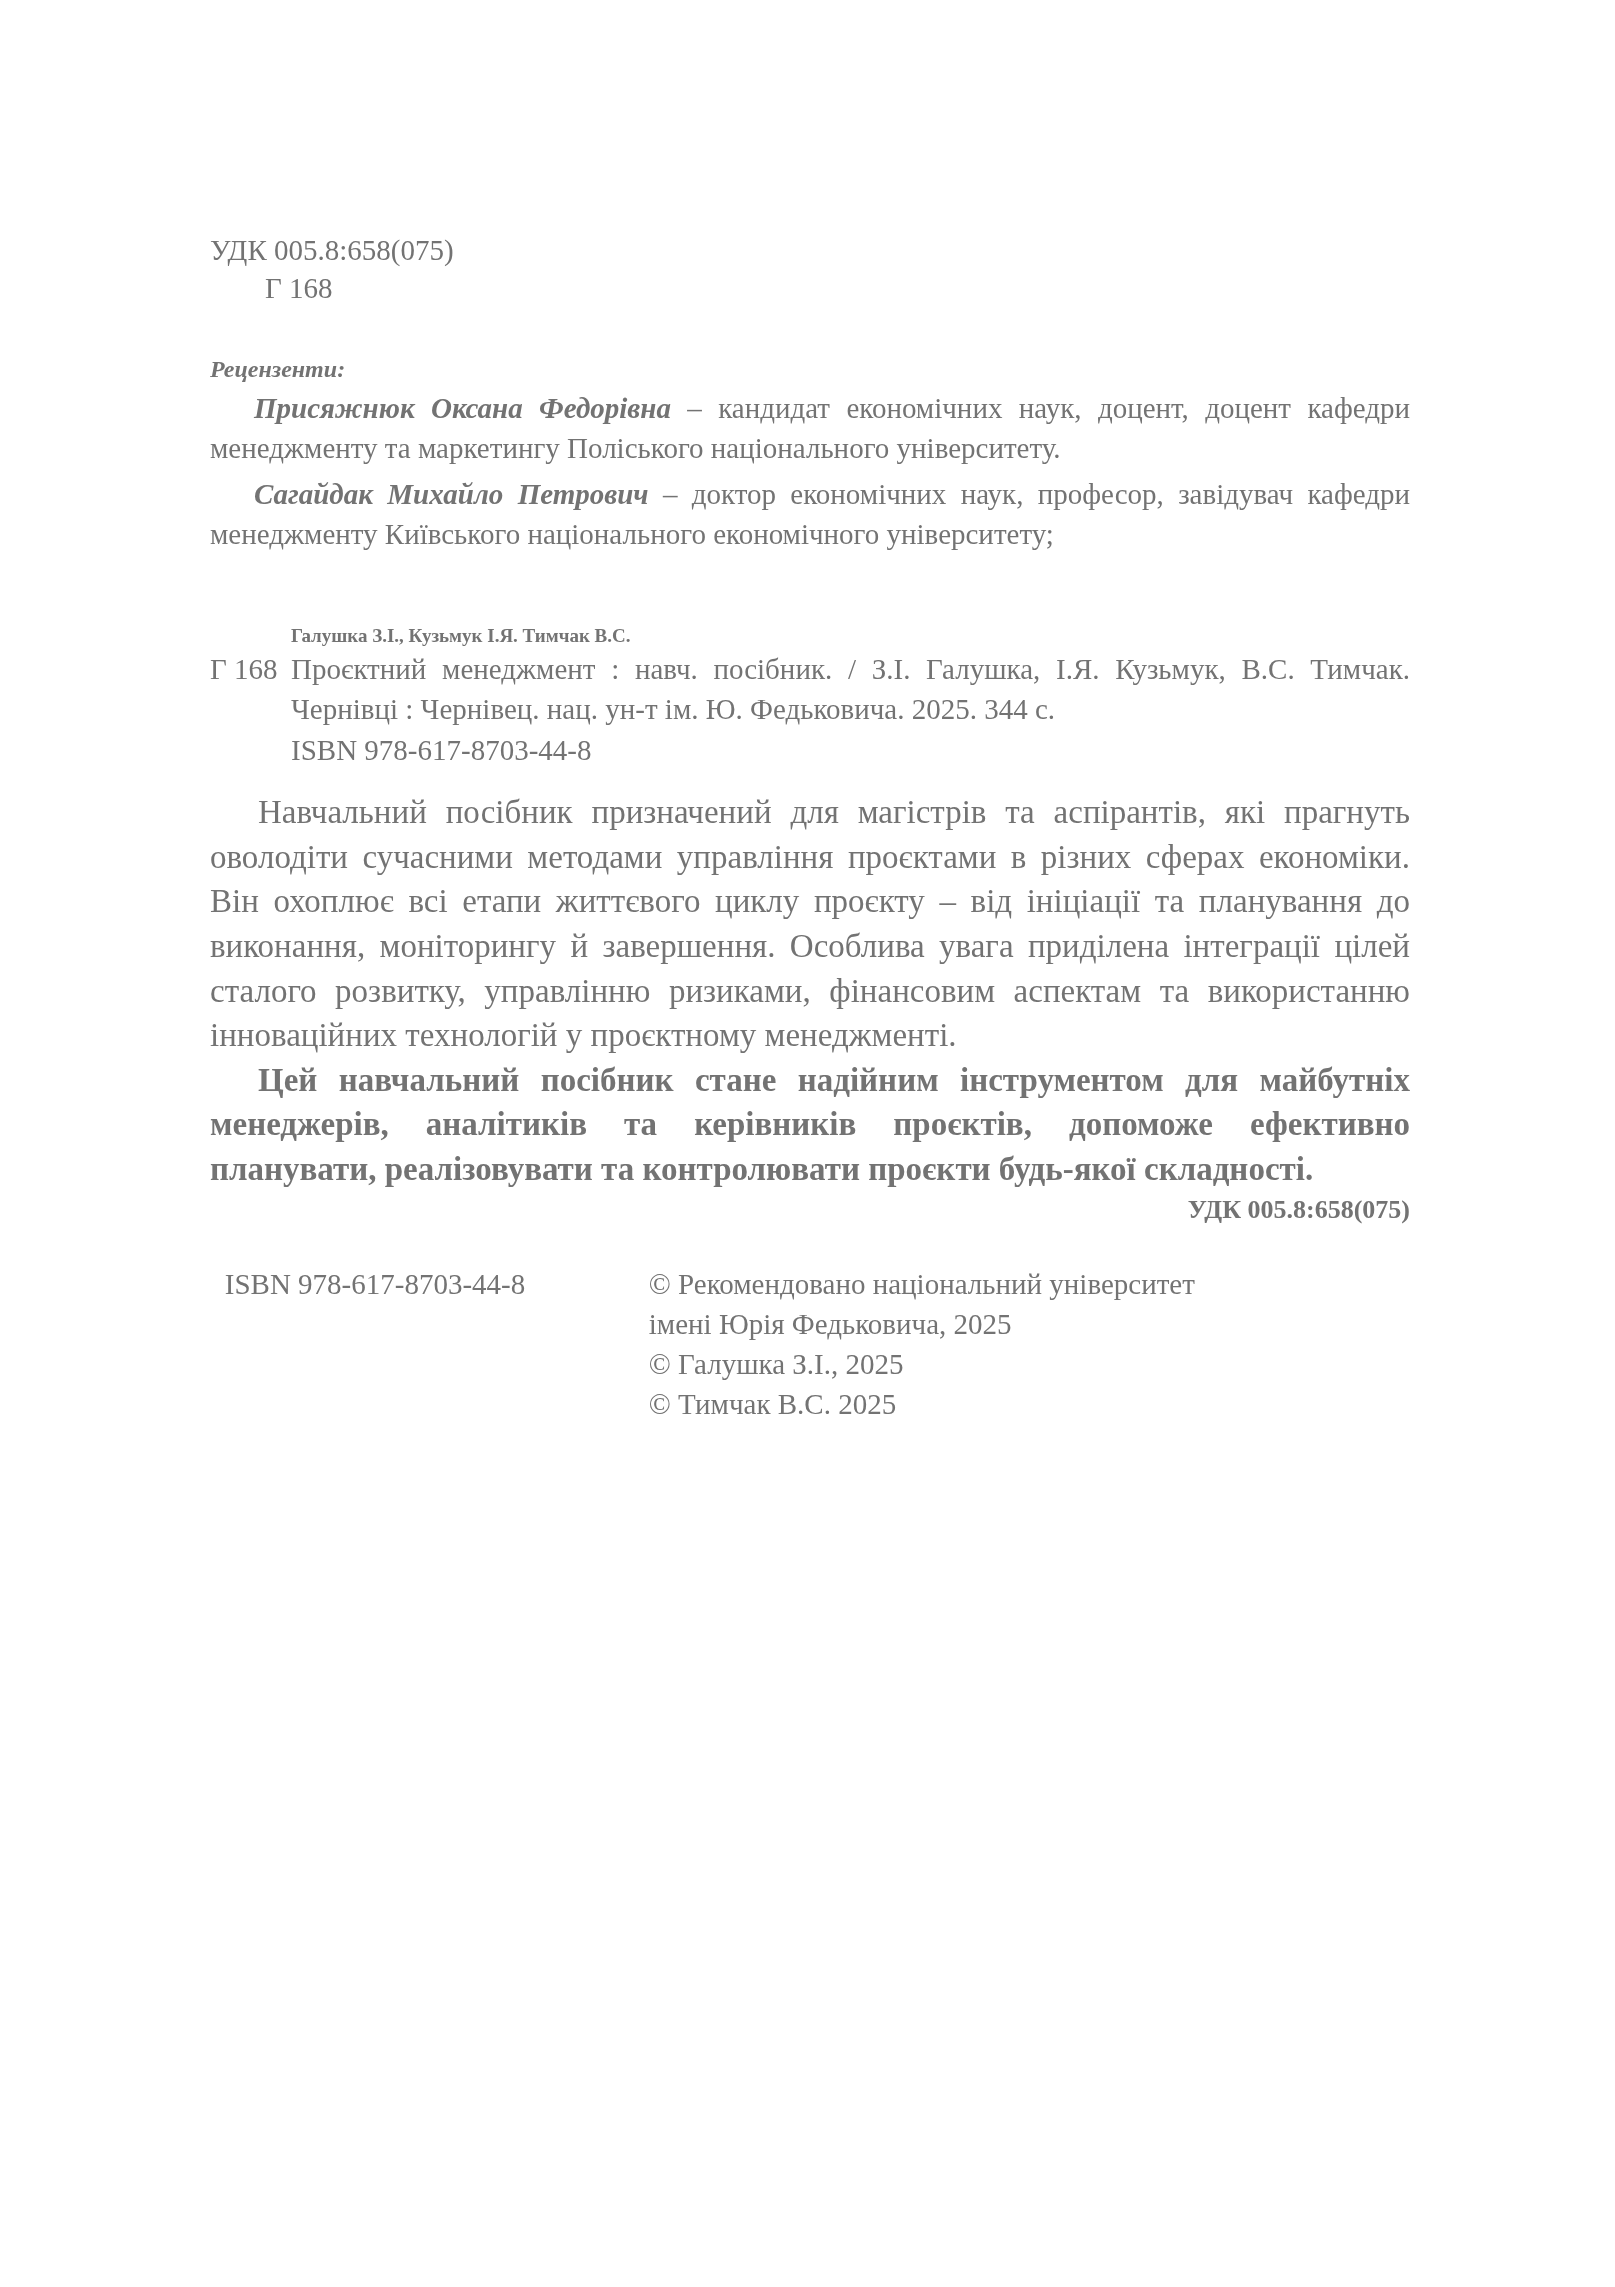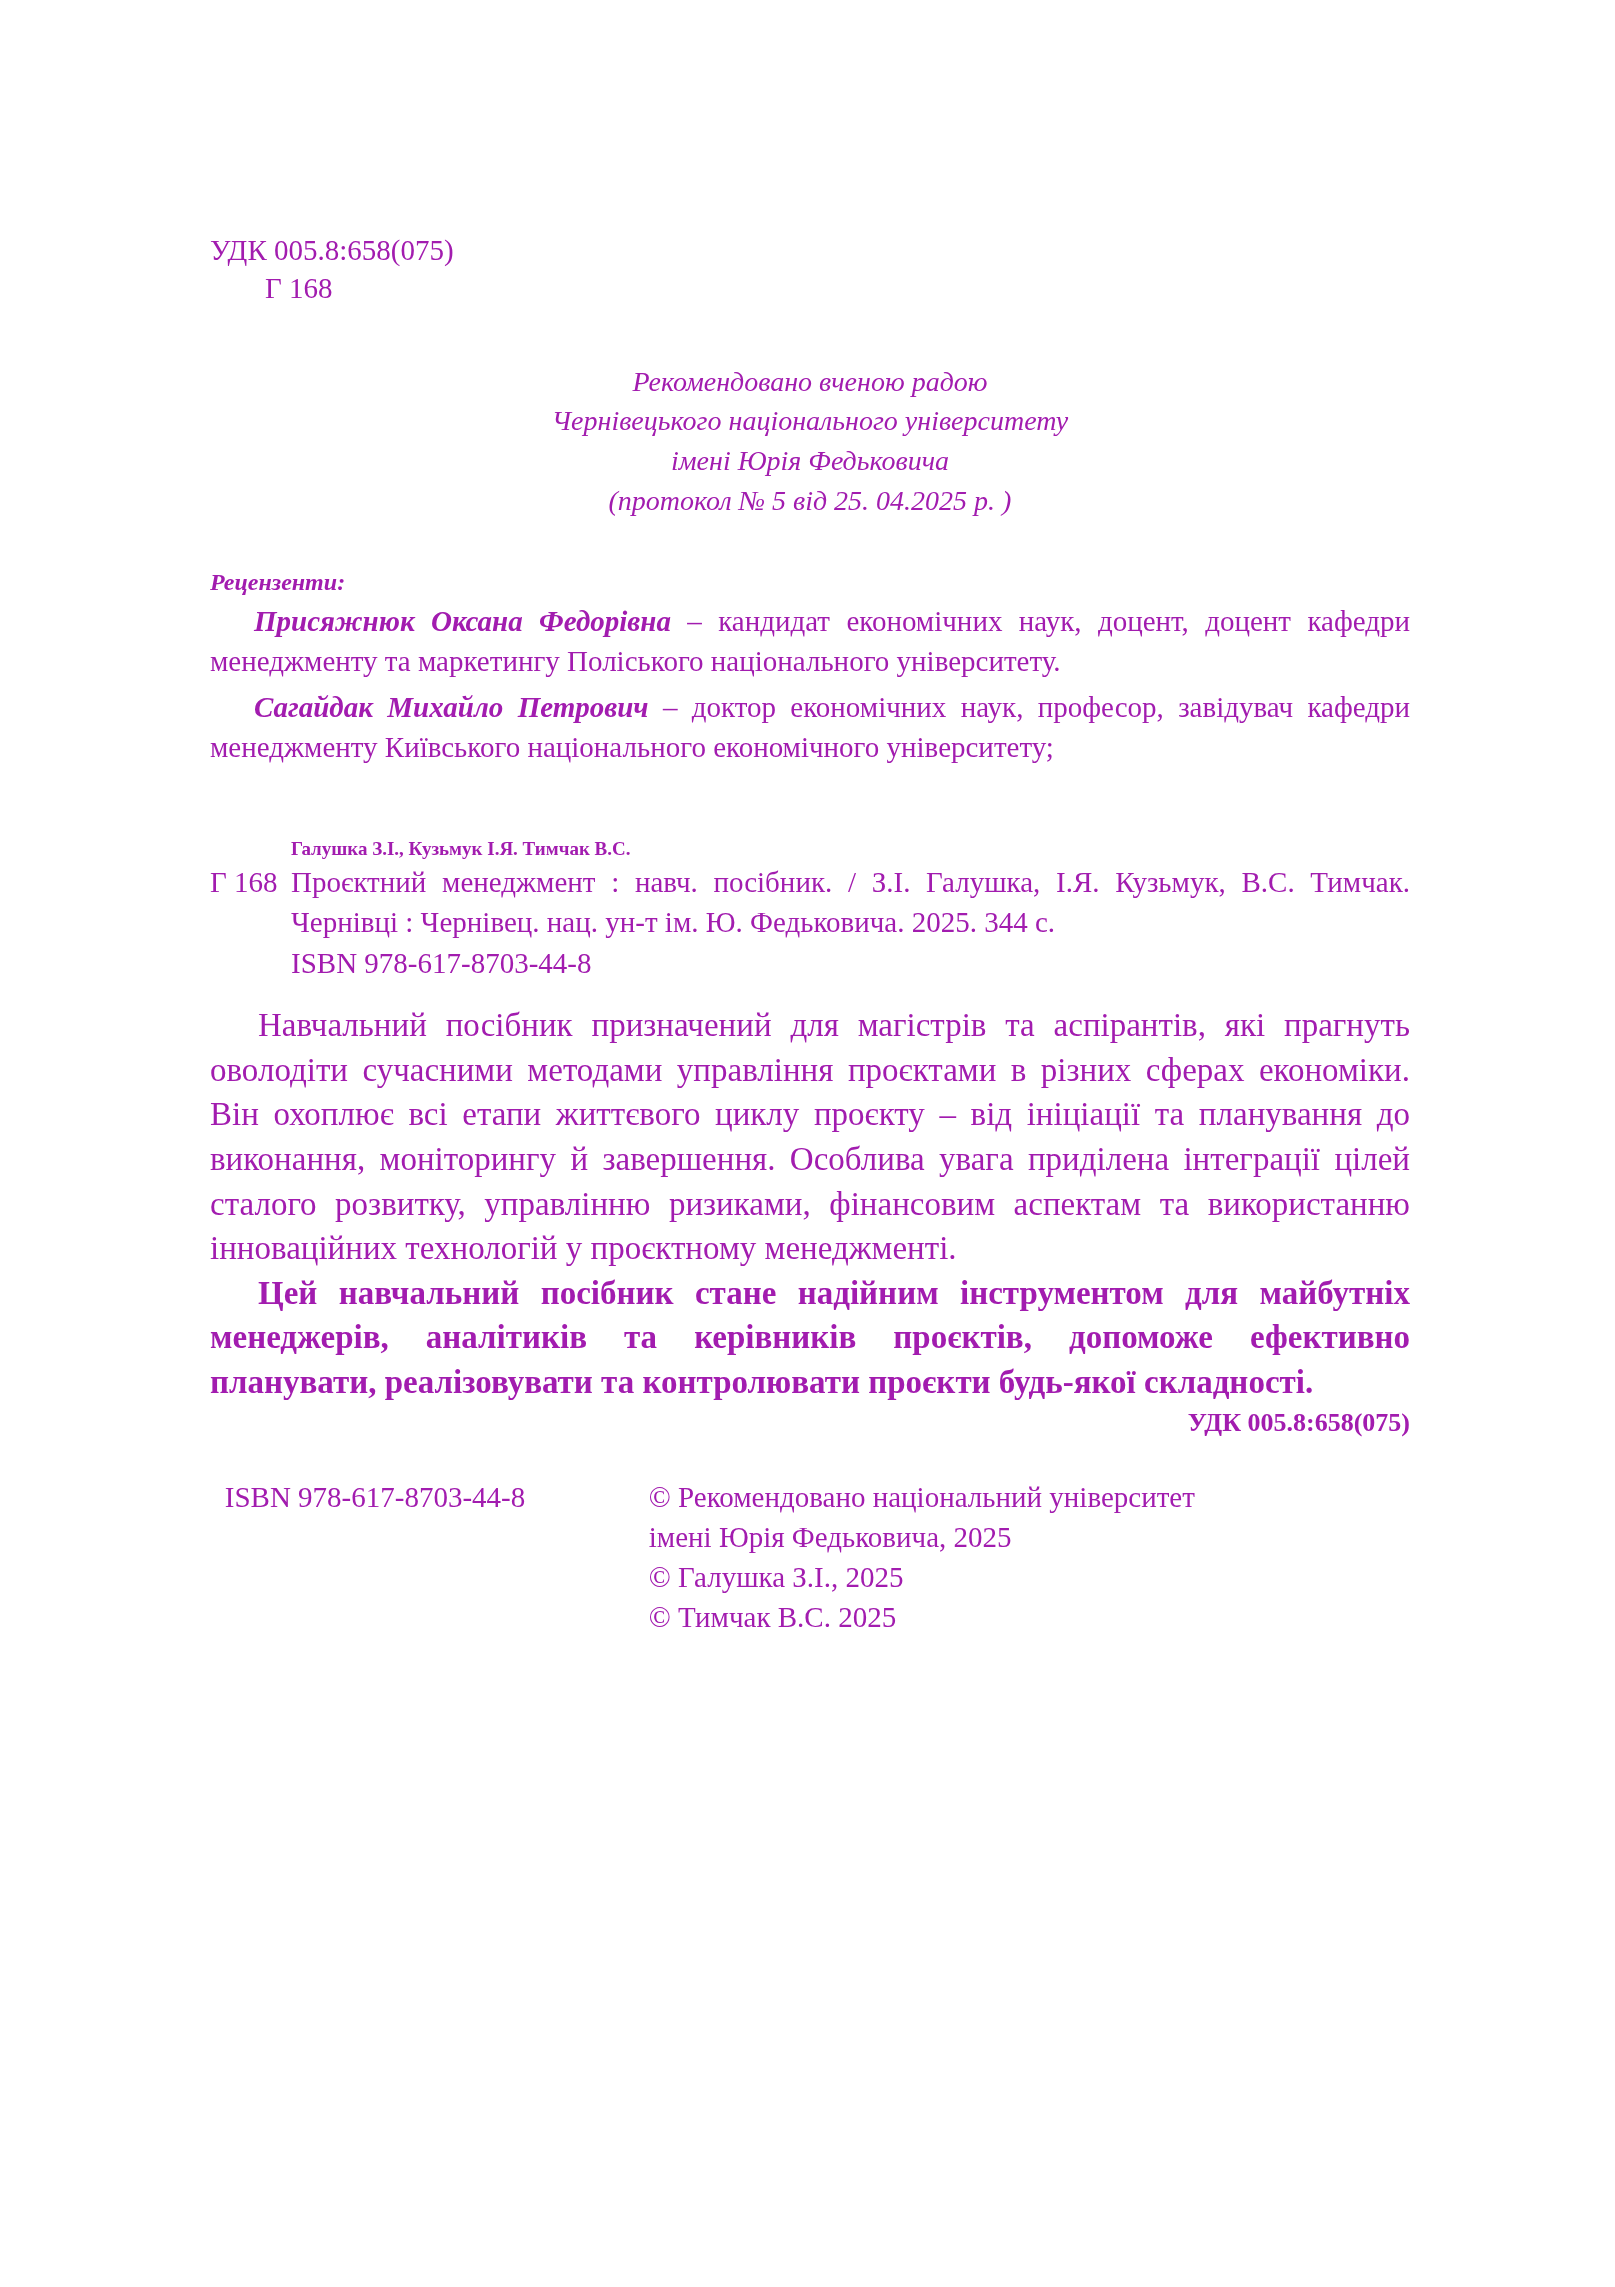--- a/index.html
+++ b/index.html
@@ -7,21 +7,21 @@
     padding: 0;
     background: #ffffff;
   }
   .page {
     position: relative;
     width: 1615px;
     height: 2288px;
     margin: 0 auto;
     background: #ffffff;
     font-family: "Liberation Serif", serif;
-    color: #a21caf;
+    color: #737373;
     box-sizing: border-box;
     padding: 0;
     overflow: hidden;
   }
   .content {
     position: absolute;
     left: 210px;
     top: 231px;
     width: 1200px;
   }
@@ -131,26 +131,20 @@
 </style>
 </head>
 <body>
 
 <div class="page">
   <div class="content">
 
     <div class="udk-line">УДК 005.8:658(075)</div>
     <div class="udk-sub">Г 168</div>
 
-    <div class="recommend">
-      <div>Рекомендовано вченою радою</div>
-      <div>Чернівецького національного університету</div>
-      <div>імені Юрія Федьковича</div>
-      <div>(протокол № 5 від 25. 04.2025 р. )</div>
-    </div>
 
     <div class="reviewers-title">Рецензенти:</div>
 
     <div class="reviewer-block">
       <span class="reviewer-name">Присяжнюк Оксана Федорівна</span><span> – кандидат економічних наук, доцент, доцент кафедри менеджменту та маркетингу Поліського національного університету.</span>
     </div>
 
     <div class="reviewer-block">
       <span class="reviewer-name">Сагайдак Михайло Петрович</span><span> – доктор економічних наук, професор, завідувач кафедри менеджменту Київського національного економічного університету;</span>
     </div>

